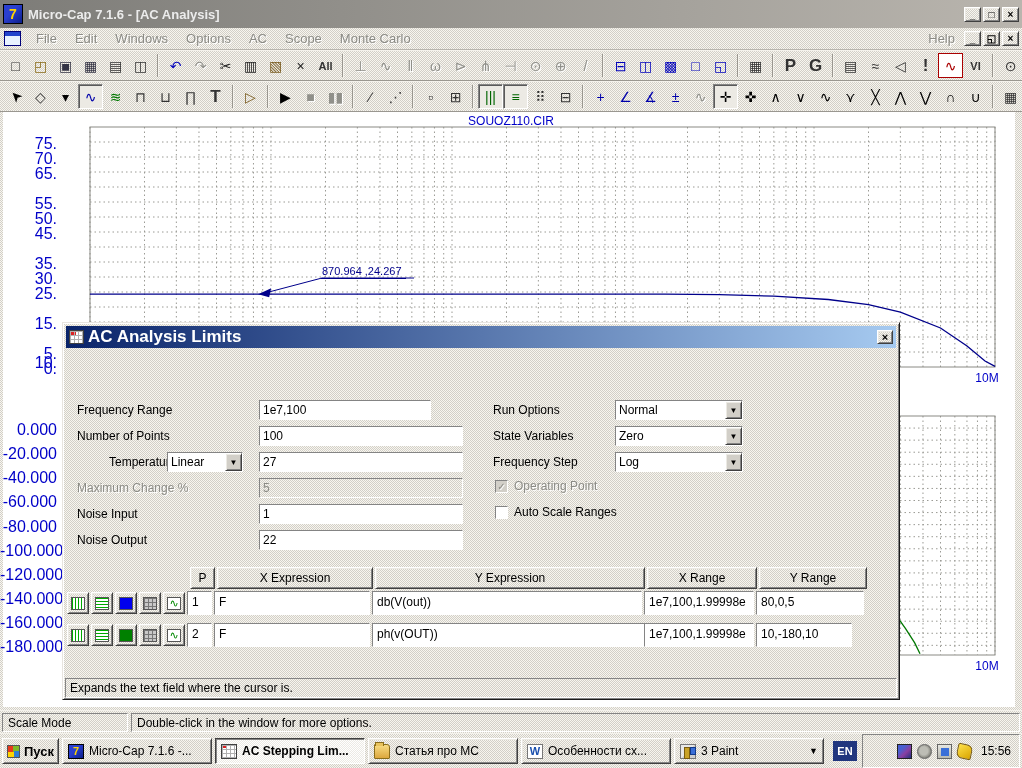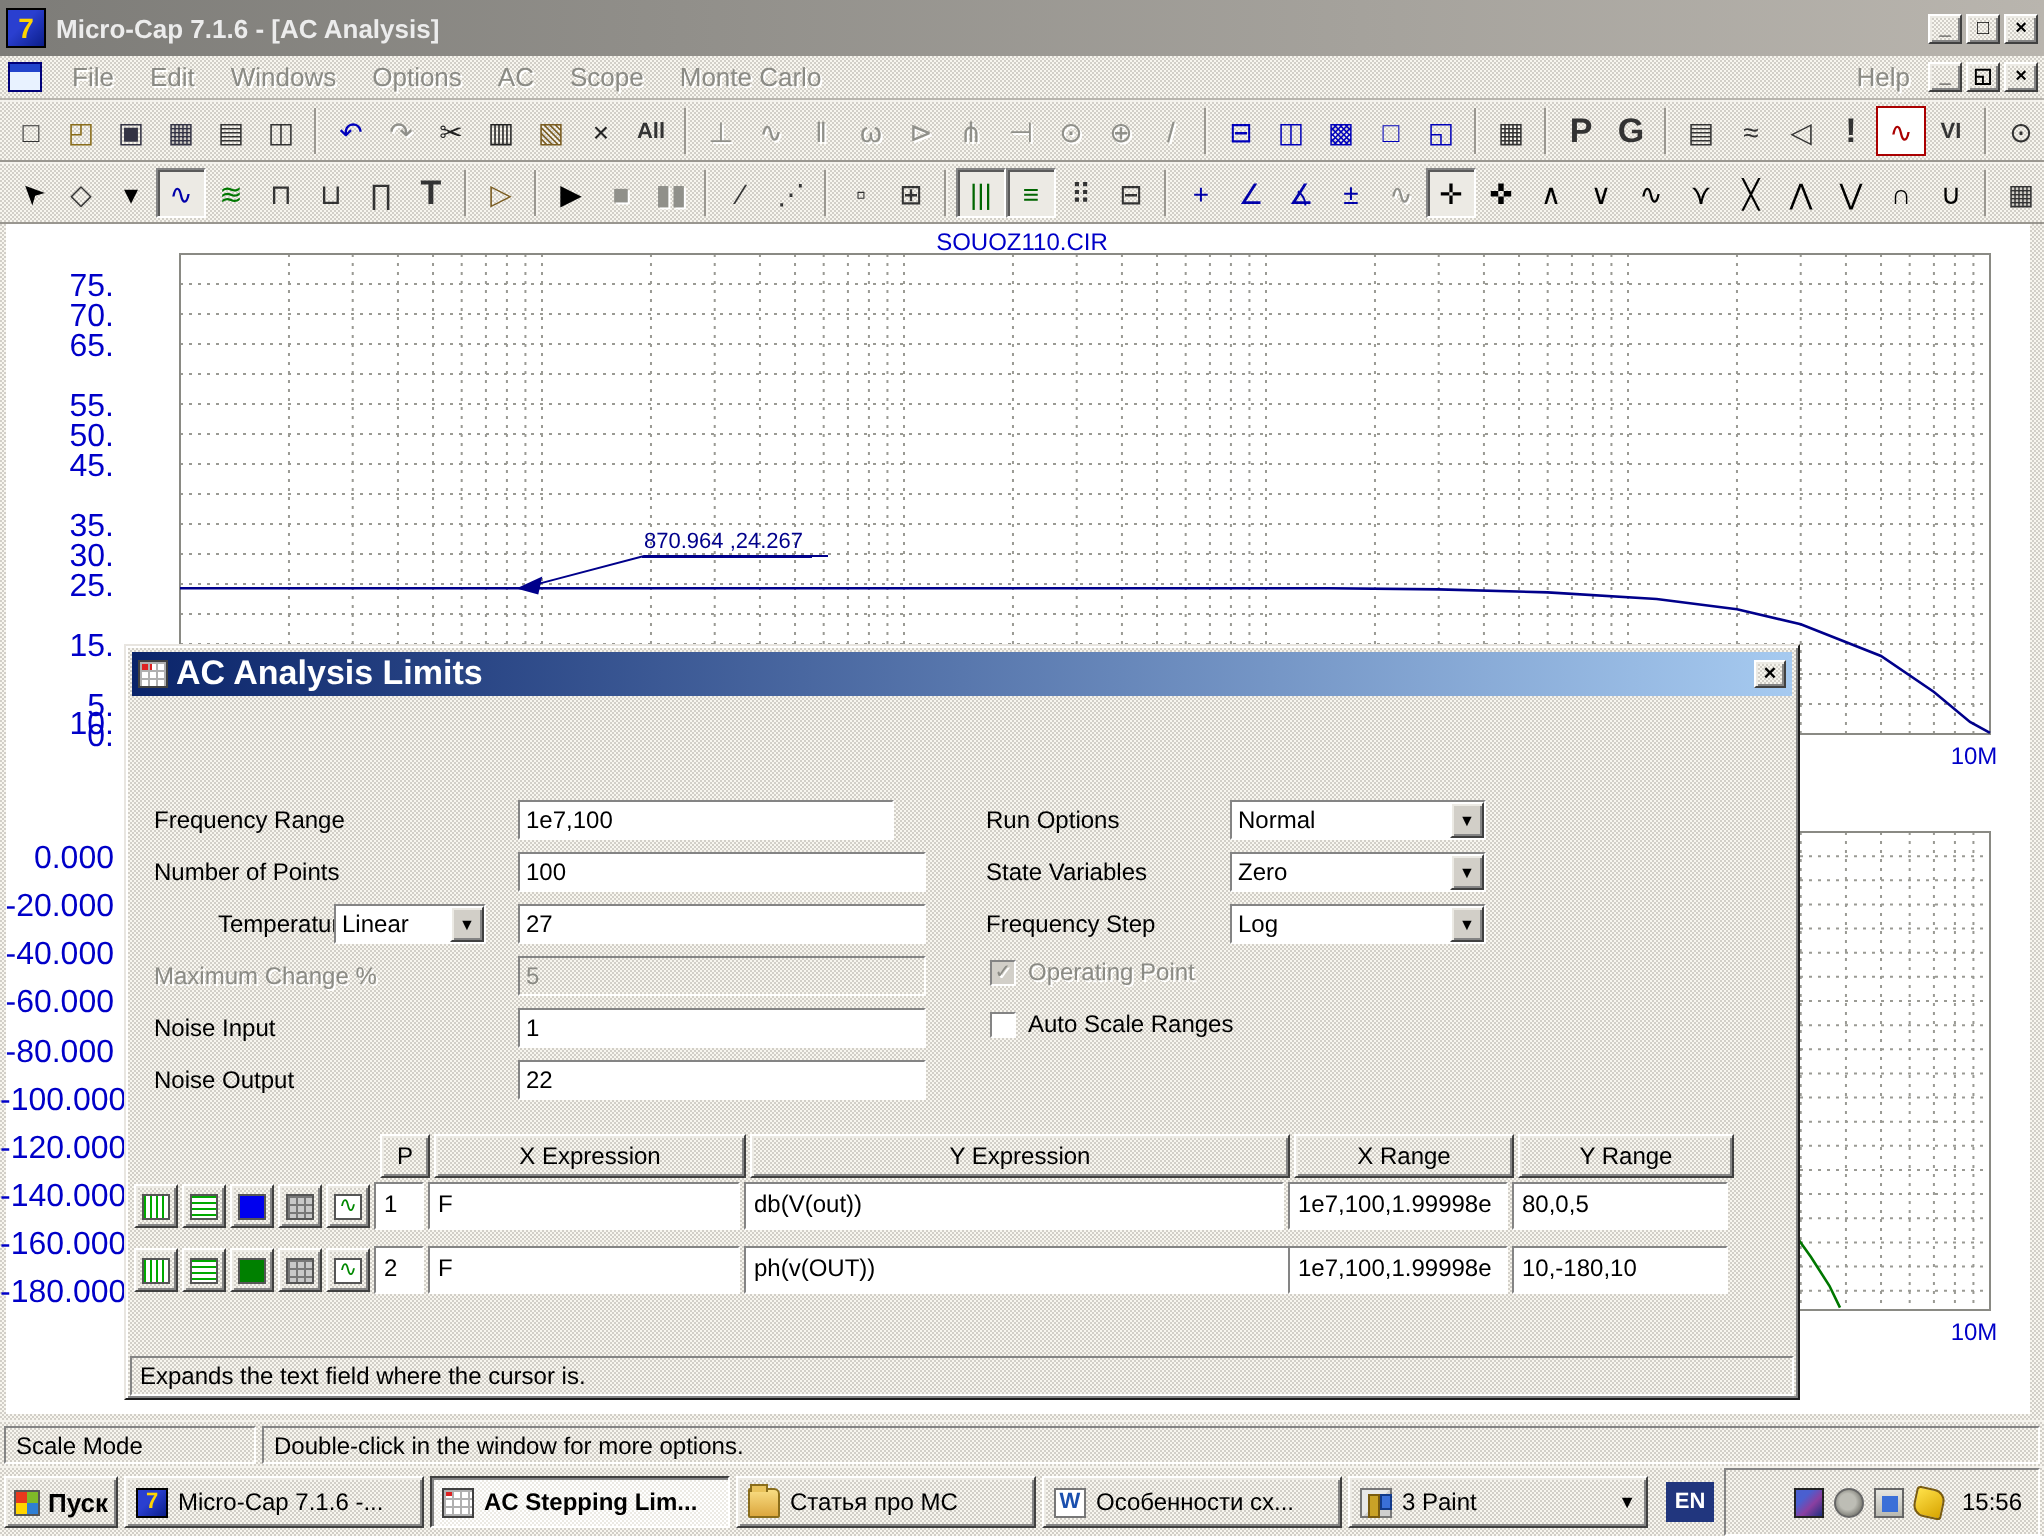--- a/index.html
+++ b/index.html
@@ -582,21 +582,21 @@
 </div>
 
 <div id="dialog" class="dither">
   <div id="dlg-titlebar">
     <div id="dlg-icon"></div>
     <div id="dlg-title">AC Analysis Limits</div>
     <div id="dlg-close" class="raised dither">×</div>
   </div>
 
   <div class="fld-label" style="left:14px;top:80px;">Frequency Range</div>
-  <div class="tbox sunken-soft" style="left:196px;top:77px;width:188px;">1e7,100</div>
+  <div class="tbox sunken-soft" style="left:196px;top:77px;width:172px;">1e7,100</div>
   <div class="fld-label" style="left:14px;top:106px;">Number of Points</div>
   <div class="tbox sunken-soft" style="left:196px;top:103px;width:204px;">100</div>
   <div class="fld-label" style="left:14px;top:132px;margin-left:32px;">Temperature</div>
   <div class="combo sunken-soft" style="left:104px;top:129px;width:76px;">
     <div class="val">Linear</div>
     <div class="drop raised">▼</div>
   </div>
   <div class="tbox sunken-soft" style="left:196px;top:129px;width:204px;">27</div>
   <div class="fld-label dis" style="left:14px;top:158px;">Maximum Change %</div>
   <div class="tbox dis sunken-soft" style="left:196px;top:155px;width:204px;">5</div>
@@ -672,21 +672,21 @@
         <div class="rb raised dither" style="left: 72px; top: 1px;">
           <div class="pat tgrid"></div>
         </div>
         <div class="rb raised dither" style="left: 96px; top: 1px;">
           <div class="pat wave">∿</div>
         </div>
         <div class="cell sunken-soft" style="left: 120px; width: 25px;">2</div>
         <div class="cell sunken-soft" style="left: 147px; width: 156px;">F</div>
         <div class="cell sunken-soft" style="left: 305px; width: 296px;">ph(v(OUT))</div>
         <div class="cell sunken-soft" style="left: 577px; width: 110px;">1e7,100,1.99998e</div>
-        <div class="cell sunken-soft" style="left: 689px; width: 108px;">10,-180,10</div>
+        <div class="cell sunken-soft" style="left: 689px; width: 96px;">10,-180,10</div>
       </div>
     </div>
 
   <div id="dlg-status" class="sunken-soft dither">Expands the text field where the cursor is.</div>
 </div>
 
 <div id="statusbar" class="dither">
   <div id="sb-left" class="sb-panel sunken-soft">Scale Mode</div>
   <div id="sb-msg" class="sb-panel sunken-soft">Double-click in the window for more options.</div>
 </div>

